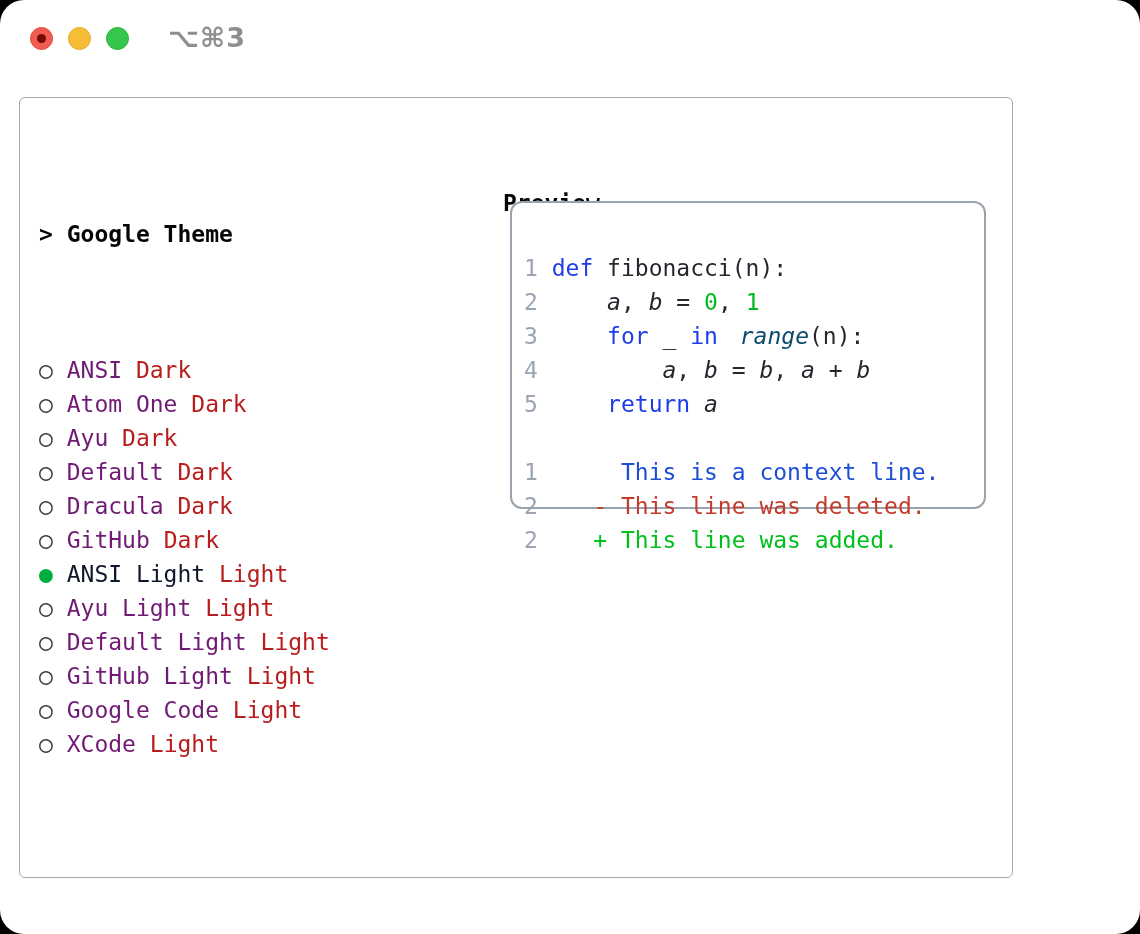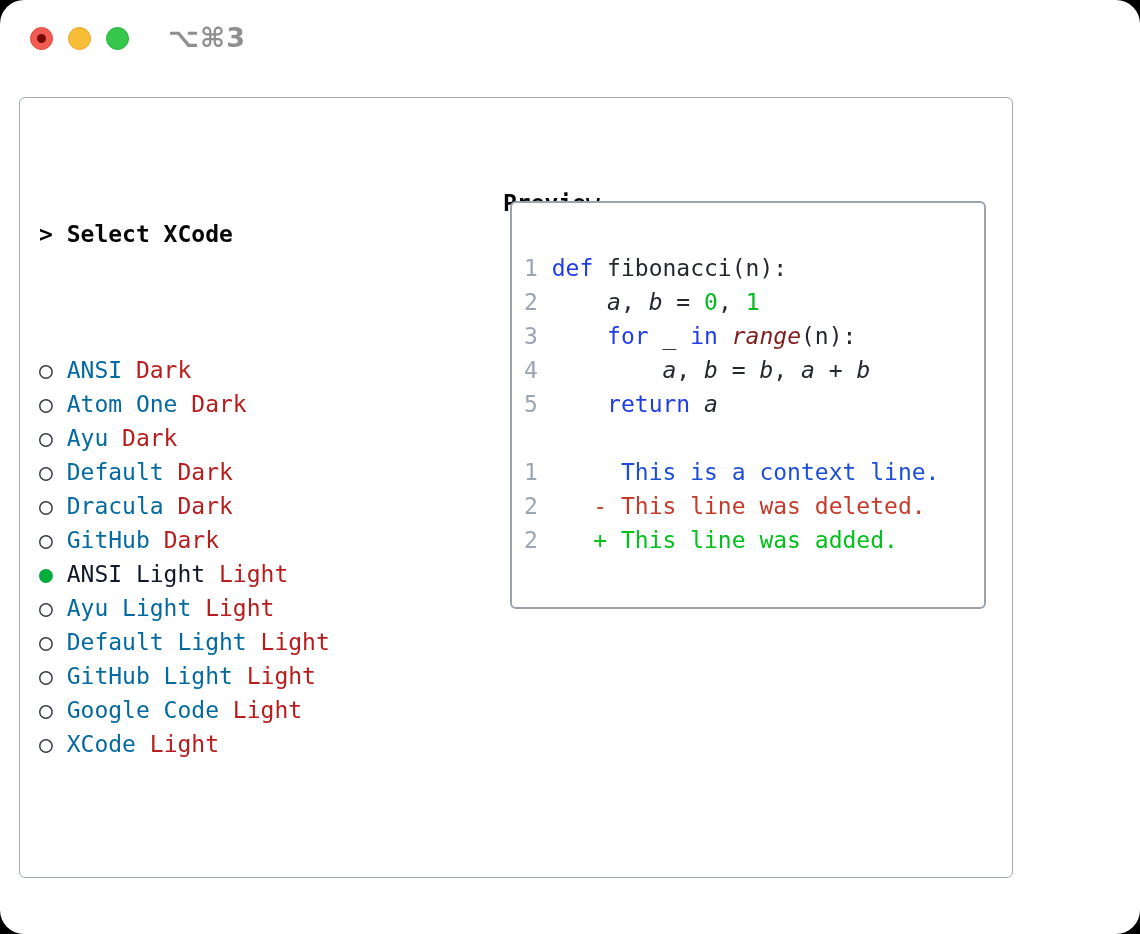--- a/index.html
+++ b/index.html
@@ -28,38 +28,38 @@
   .panel{
     position:absolute;left:19px;top:97px;width:994px;height:781px;
     border:1.5px solid #a3aab4;border-radius:6px;box-sizing:border-box;
     background:#fff;
   }
   .mono{font-size:23px;line-height:34px;white-space:pre;}
   .left-col{position:absolute;left:19px;top:51px;}
   .row{height:34px;display:block;color:#30353d;}
   .row .prefix{display:inline-block;width:2ch;color:#383d45;}
   .row .prefix.sel{color:#00ad3c;}
-  .row .name{color:#0369a1;}
+  .row .name{color:#701a75;}
   .row.selected .name{color:#0f172a;}
   .row .variant{color:#b91c1c;}
   .hdr{font-weight:700;color:#060607;}
   .hdr .prefix{color:#060607;font-weight:700;}
   .spacer{height:34px;}
   
   .preview-title{position:absolute;left:483px;top:51px;font-weight:700;color:#060607;margin-top:37px;}
   .preview-box{
-    position:absolute;left:490px;top:103px;width:476px;height:408px;
-    border:2px solid #9aa2ad;border-radius:6px;box-sizing:border-box;background:#fff;
+    position:absolute;left:490px;top:103px;width:476px;height:308px;
+    border:2px solid #9aa2ad;border-radius:12px;box-sizing:border-box;background:#fff;
   }
   .code{position:absolute;left:12px;top:48px;}
   .code-line{height:34px;}
   .lnum{color:#9ba5b4;}
   .tok-plain{color:#24282e;}
   .tok-kw{color:#1e3ce8;}
-  .tok-fn{color:#7f1d1d;font-style:italic;}
+  .tok-fn{color:#0c4a6e;font-style:italic;margin-left:8px;}
   .tok-var{color:#24282e;font-style:italic;}
   .tok-lit{color:#00bb1e;}
   .tok-ctx{color:#1d4ed8;}
   .tok-del{color:#c53b2b;margin-top:20px;}
   .tok-add{color:#00c01a;}
 </style>
 </head>
 <body>
 
 <div class="window-card">
@@ -69,21 +69,21 @@
       <div class="dot"></div>
     </div>
     <div class="tl tl-min"></div>
     <div class="tl tl-zoom"></div>
   </div>
   <div class="shortcut">⌥⌘3</div>
 
   <div class="panel mono">
 
     <div class="left-col">
-      <div class="row hdr"><span class="prefix">&gt;</span><span>Select XCode</span></div>
+      <div class="row hdr"><span class="prefix">&gt;</span><span>Google Theme</span></div>
 
       <div id="theme-list"><div class="row"><span class="prefix">○ </span><span class="name">ANSI</span><span class="variant"> Dark</span></div><div class="row"><span class="prefix">○ </span><span class="name">Atom One</span><span class="variant"> Dark</span></div><div class="row"><span class="prefix">○ </span><span class="name">Ayu</span><span class="variant"> Dark</span></div><div class="row"><span class="prefix">○ </span><span class="name">Default</span><span class="variant"> Dark</span></div><div class="row"><span class="prefix">○ </span><span class="name">Dracula</span><span class="variant"> Dark</span></div><div class="row"><span class="prefix">○ </span><span class="name">GitHub</span><span class="variant"> Dark</span></div><div class="row selected"><span class="prefix sel">● </span><span class="name">ANSI Light</span><span class="variant"> Light</span></div><div class="row"><span class="prefix">○ </span><span class="name">Ayu Light</span><span class="variant"> Light</span></div><div class="row"><span class="prefix">○ </span><span class="name">Default Light</span><span class="variant"> Light</span></div><div class="row"><span class="prefix">○ </span><span class="name">GitHub Light</span><span class="variant"> Light</span></div><div class="row"><span class="prefix">○ </span><span class="name">Google Code</span><span class="variant"> Light</span></div><div class="row"><span class="prefix">○ </span><span class="name">XCode</span><span class="variant"> Light</span></div></div>
 
       <div class="spacer"></div>
 
       
 
       
 
       

